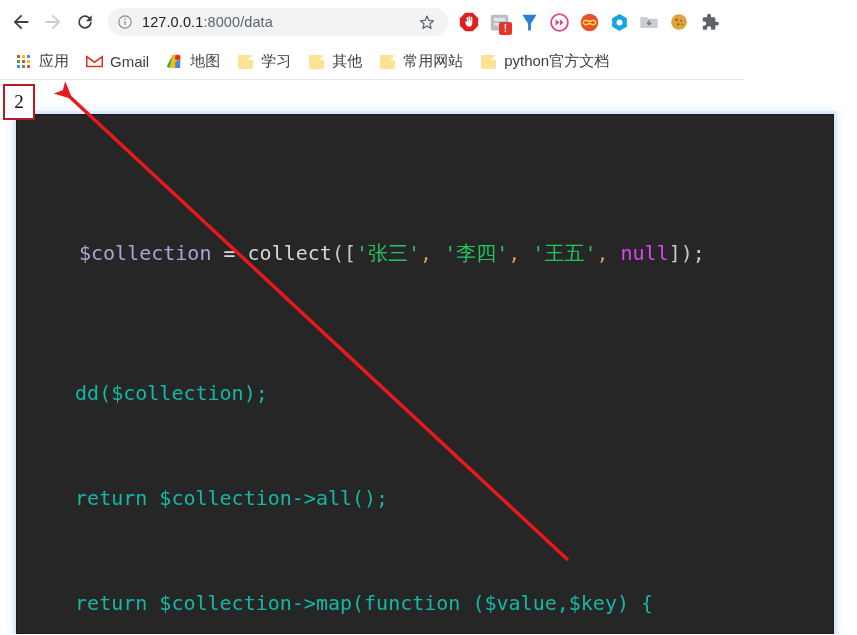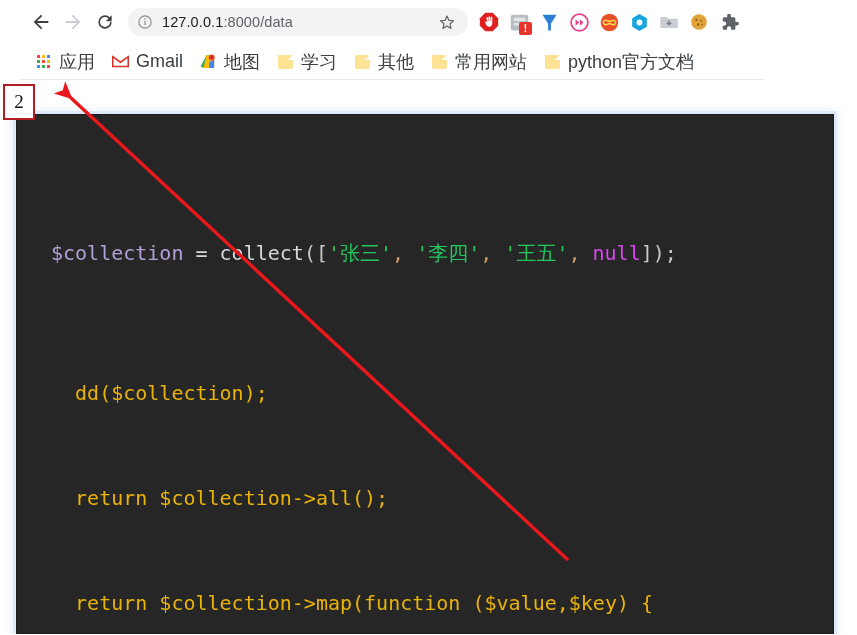--- a/index.html
+++ b/index.html
@@ -9,21 +9,20 @@
     height: 635px;
     overflow: hidden;
     background: #ffffff;
     font-family: "Liberation Sans", sans-serif;
   }
 
   
   .browser-chrome {
     width: 744px;
     background: #be185d;
-    margin-left: 20px;
   }
 
   .toolbar {
     height: 44px;
     display: flex;
     align-items: center;
     padding: 0 6px;
     background: #ffffff;
   }
 
@@ -113,21 +112,21 @@
   }
   .bm {
     display: flex;
     align-items: center;
     gap: 7px;
     padding: 4px 7px;
     border-radius: 4px;
     white-space: nowrap;
   }
   .bm-label {
-    font-size: 18px;
+    font-size: 15px;
     color: #3c4043;
   }
   .bm-ico {
     width: 17px; height: 17px;
     flex: 0 0 auto;
     display: flex; align-items: center; justify-content: center;
   }
 
   .apps-grid {
     display: grid;
@@ -180,22 +179,22 @@
     line-height: 35px;
     white-space: pre;
   }
 
   .line {
     padding-left: 34px;
     height: 35px;
   }
 
   
-  .t-dim    { color: #eab308; }
-  .t-var    { color: #b4a0d8; }
+  .t-dim    { color: #14b8a6; }
+  .t-var    { color: #b4a0d8; margin-left: 28px; }
   .t-plain  { color: #d8d8d8; }
   .t-str    { color: #22c55e; }
   .t-null   { color: #d946ef; }
   .t-punc   { color: #c8c8c8; }
   .t-comma  { color: #d19a66; }
 
   
   .anno-num {
     position: absolute;
     left: 3px;

